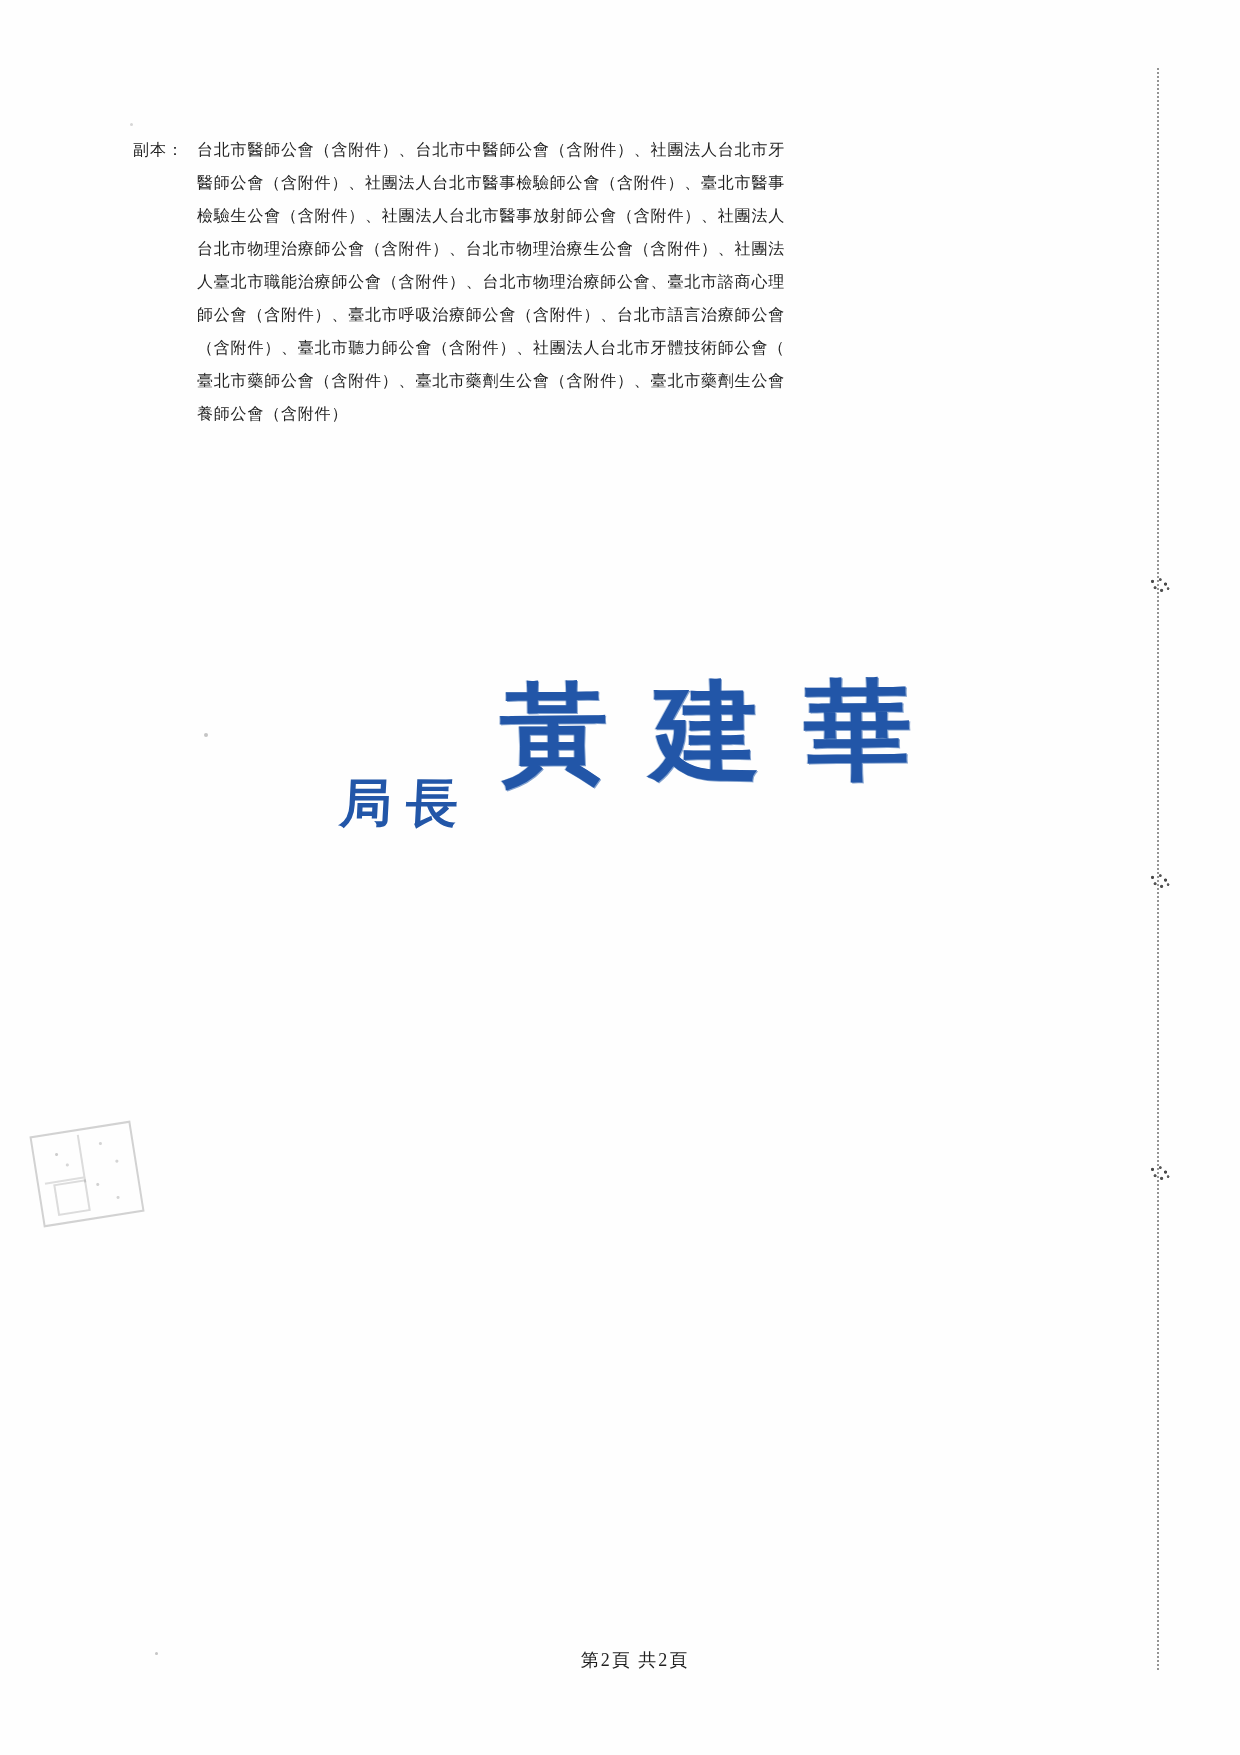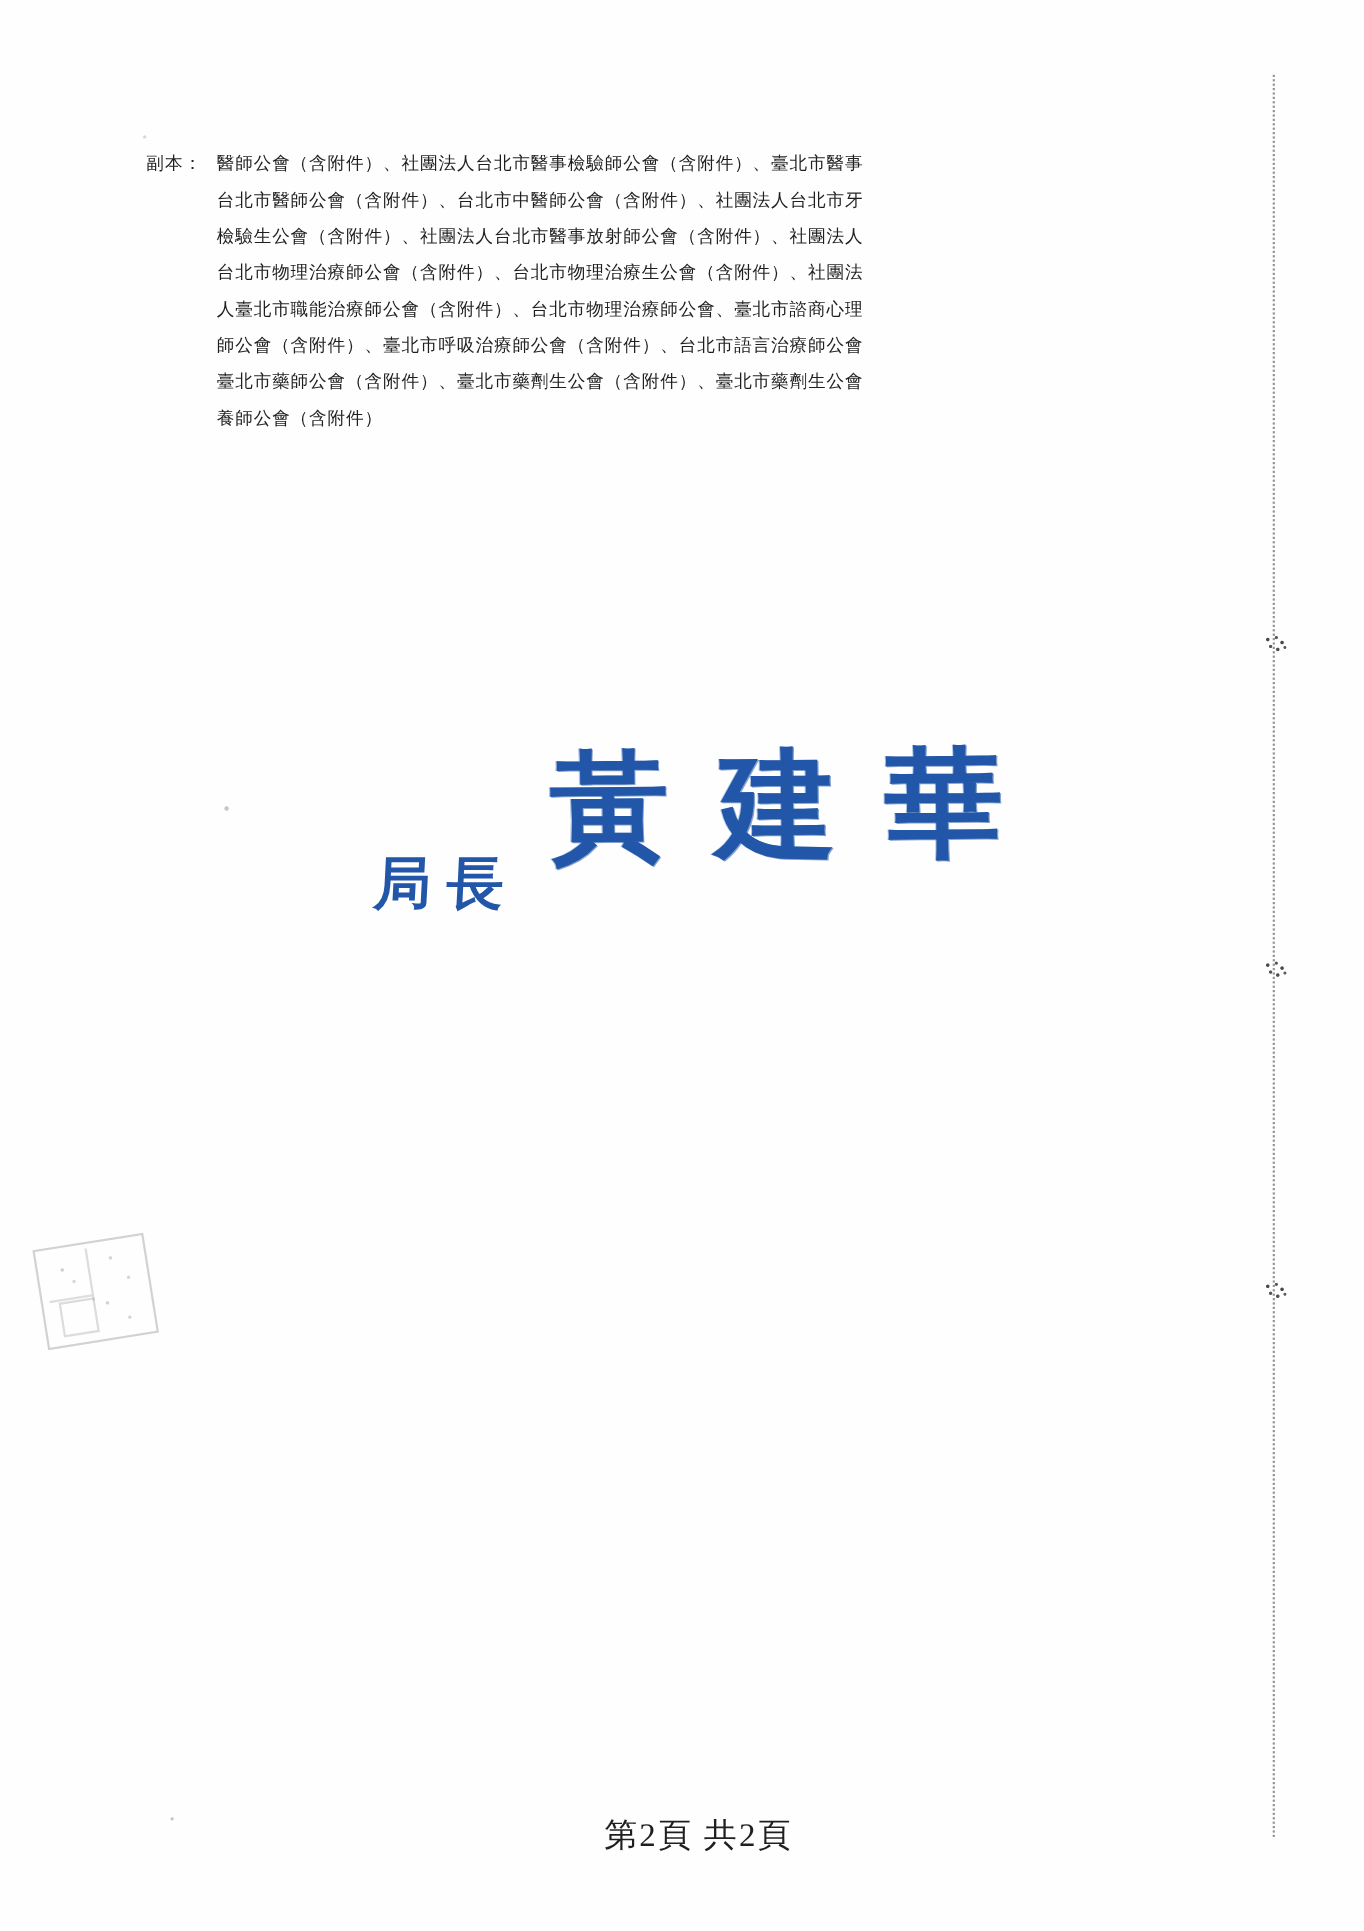--- a/index.html
+++ b/index.html
@@ -124,42 +124,43 @@
   .mark-3 { top: 1164px; }
 
   
   .footer {
     position: absolute;
     left: 0;
     top: 1648px;
     width: 100%;
     text-align: center;
     padding-left: 30px;
-    font-size: 30px;
+    font-size: 18px;
     letter-spacing: 2px;
   }
 
   
   .speck { position: absolute; background: #8b8b8b; border-radius: 50%; opacity: 0.5; }
   .speck-1 { left: 204px; top: 733px; width: 4px; height: 4px; }
   .speck-2 { left: 155px; top: 1652px; width: 3px; height: 3px; }
   .speck-3 { left: 130px; top: 123px; width: 3px; height: 3px; opacity: 0.35; }
 </style>
 </head>
 <body>
 
 <div class="cc-block">
   <span class="cc-label">副本：</span>
   <div class="cc-lines">
+    <div class="cc-line">台北市醫師公會（含附件）、台北市中醫師公會（含附件）、社團法人台北市牙</div>
     <div class="cc-line">醫師公會（含附件）、社團法人台北市醫事檢驗師公會（含附件）、臺北市醫事</div>
-    <div class="cc-line">台北市醫師公會（含附件）、台北市中醫師公會（含附件）、社團法人台北市牙</div>
     <div class="cc-line">檢驗生公會（含附件）、社團法人台北市醫事放射師公會（含附件）、社團法人</div>
     <div class="cc-line">台北市物理治療師公會（含附件）、台北市物理治療生公會（含附件）、社團法</div>
     <div class="cc-line">人臺北市職能治療師公會（含附件）、台北市物理治療師公會、臺北市諮商心理</div>
     <div class="cc-line">師公會（含附件）、臺北市呼吸治療師公會（含附件）、台北市語言治療師公會</div>
+    <div class="cc-line">（含附件）、臺北市聽力師公會（含附件）、社團法人台北市牙體技術師公會（</div>
     <div class="cc-line">臺北市藥師公會（含附件）、臺北市藥劑生公會（含附件）、臺北市藥劑生公會</div>
     <div class="cc-line">養師公會（含附件）</div>
   </div>
 </div>
 
 <div class="signature">
   <span class="sig-title" style="color: rgb(34, 86, 168);">局長</span><span class="sig-name" style="color: rgb(34, 86, 168);">黃建華</span>
 </div>
 
 <div class="stamp">

